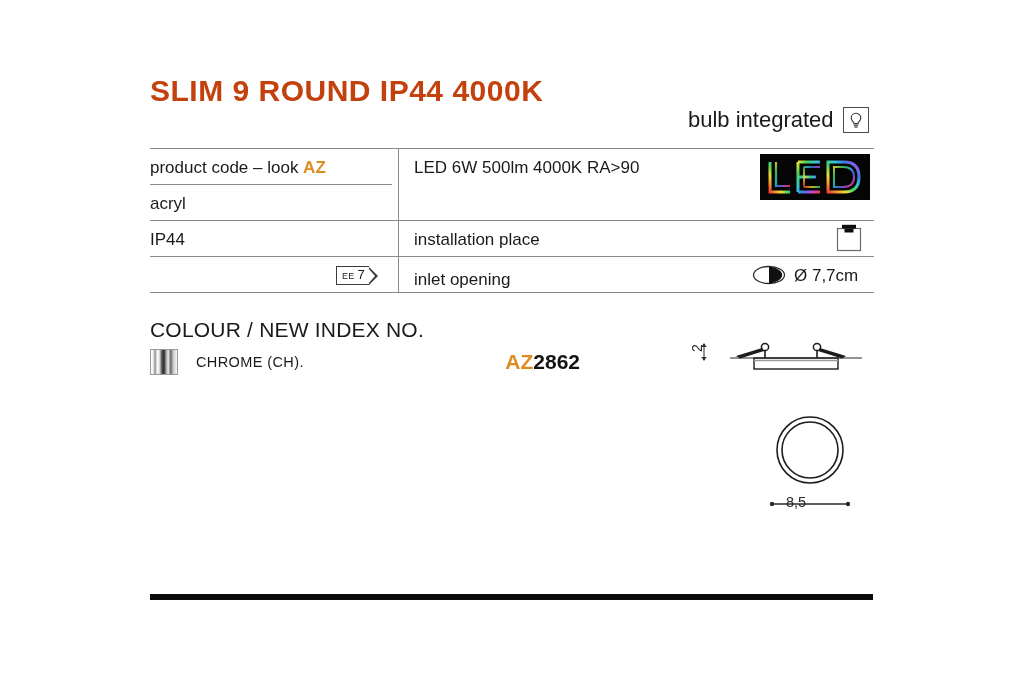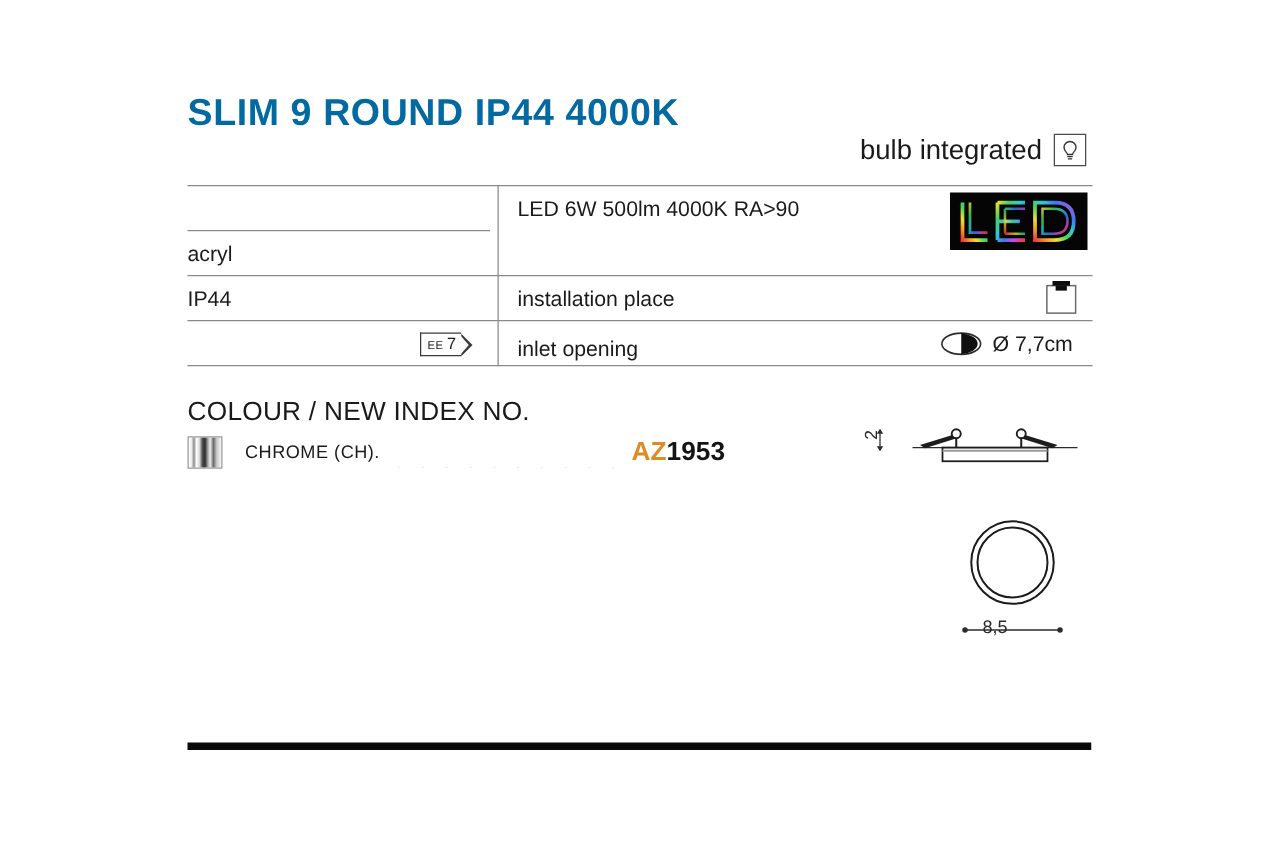--- a/index.html
+++ b/index.html
@@ -17,21 +17,21 @@
   }
 
   
   #page-title {
     position: absolute;
     left: 150px;
     top: 74px;
     font-size: 30px;
     font-weight: 700;
     letter-spacing: 0.5px;
-    color: #0369a1;
+    color: #c2410c;
     white-space: nowrap;
   }
 
   
   #bulb-row {
     position: absolute;
     left: 688px;
     top: 107px;
     display: flex;
     align-items: center;
@@ -260,20 +260,23 @@
 <div id="spec-table">
 
   <div class="hline" style="left:0;   top:0;   width:724px;"></div>
   <div class="hline" style="left:0;   top:36px;  width:242px;"></div>
   <div class="hline" style="left:0;   top:72px;  width:724px;"></div>
   <div class="hline" style="left:0;   top:108px; width:724px;"></div>
   <div class="hline" style="left:0;   top:144px; width:724px;"></div>
 
   <div class="vline" style="left:248px; top:0; height:145px;"></div>
 
+  <div class="cell-text" style="left:0; top:10px;">
+    <span>product code – look </span><span class="az-accent">AZ</span>
+  </div>
 
   <div class="cell-text" style="left:0; top:46px;">acryl</div>
 
   <div class="cell-text" style="left:0; top:82px;">IP44</div>
 
 
   <div class="ee-badge" style="left:186px; top:118px;">
     <span class="ee-body">
       <span class="ee-small">EE</span>
       <span class="ee-num">7</span>
@@ -339,21 +342,21 @@
 </div>
 
 <div id="colour-heading">COLOUR / NEW INDEX NO.</div>
 
 <div id="colour-list">
 
   <div class="colour-row">
     <span class="swatch swatch-chrome"></span>
     <span class="colour-name">CHROME (CH).</span>
     <span class="leader"></span>
-    <span class="colour-code"><span class="pfx">AZ</span><span>1953</span></span>
+    <span class="colour-code"><span class="pfx">AZ</span><span>2862</span></span>
   </div>
 
 
 </div>
 
 <div id="dim-2" class="dim-label">2</div>
 
 <div id="drawing-side">
   <svg width="200" height="52" viewBox="0 0 200 52" aria-hidden="true">
 

